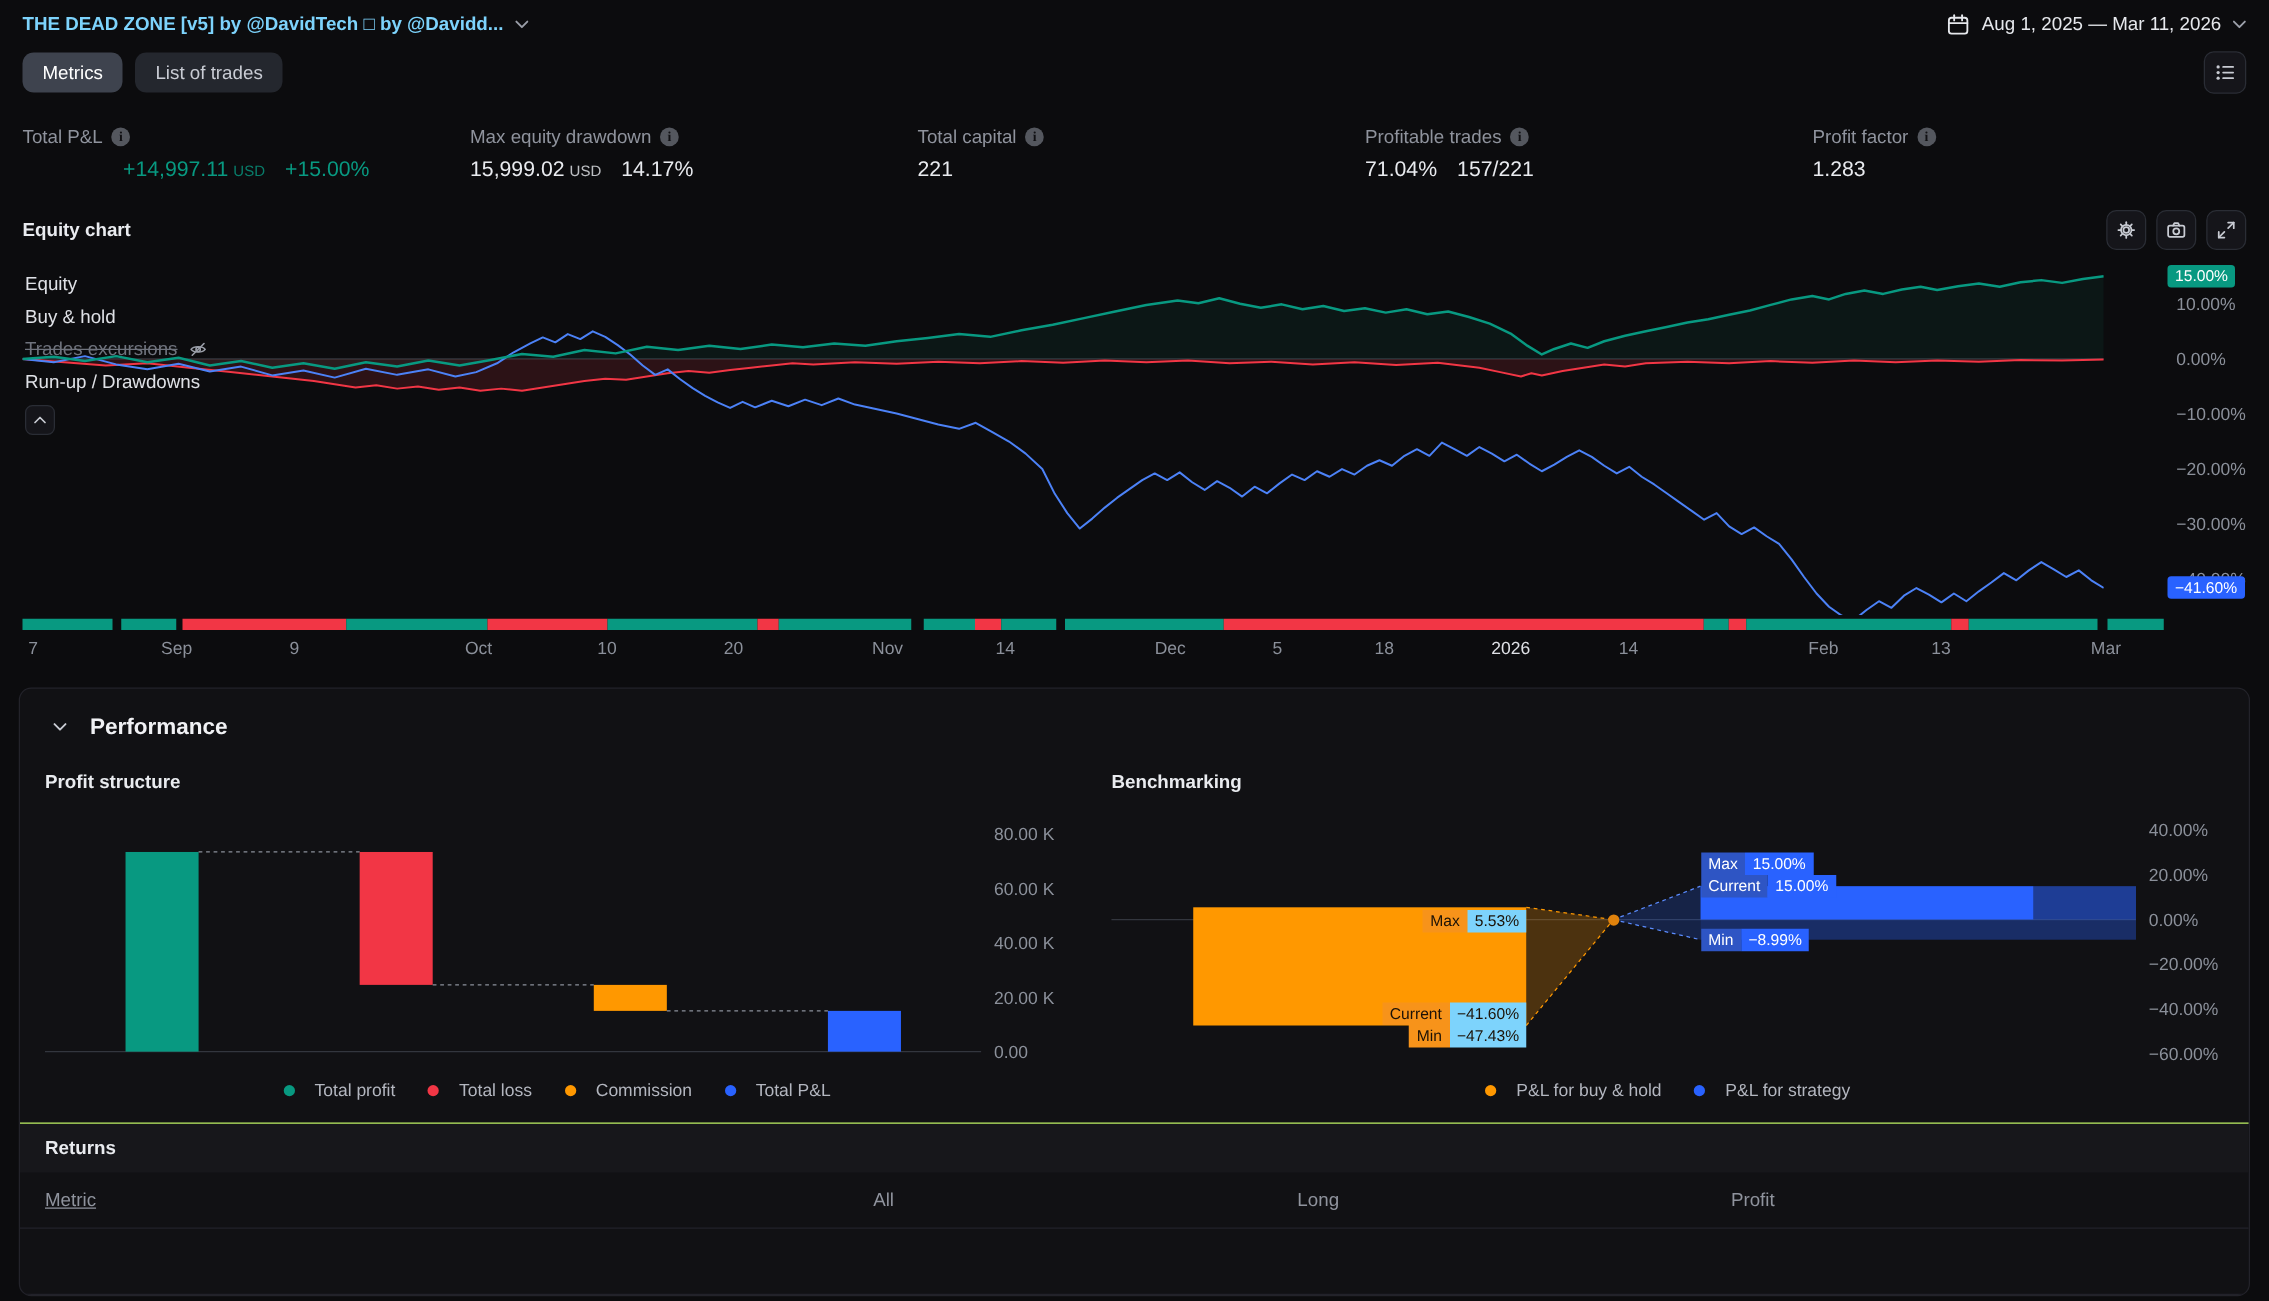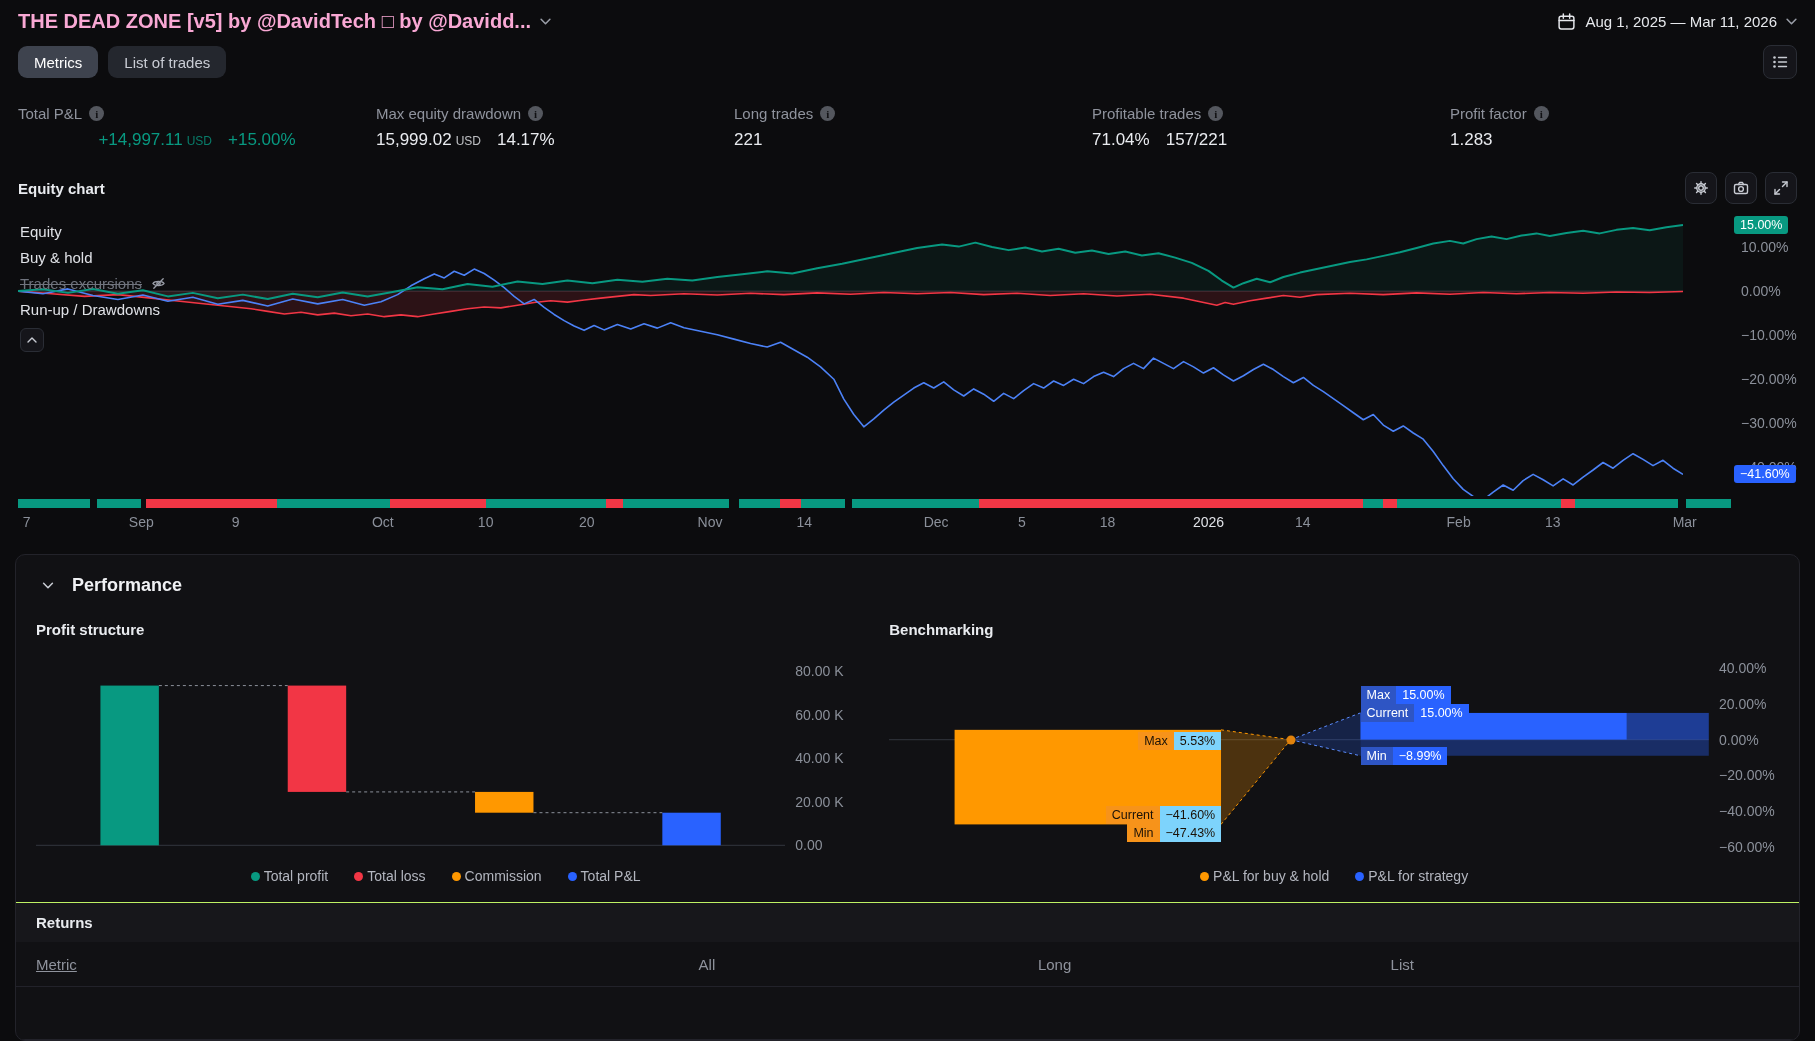--- a/index.html
+++ b/index.html
@@ -8,21 +8,21 @@
     background:#0c0c0e;color:#d6d8de;
     font-family:"Liberation Sans","DejaVu Sans",sans-serif;
     -webkit-font-smoothing:antialiased;
   }
   .icon svg{stroke:currentColor;fill:none;stroke-width:1.4;stroke-linecap:round;stroke-linejoin:round;display:block;}
   .icon .fillme{fill:currentColor;stroke:none;}
 
   
   .topbar{display:flex;justify-content:space-between;align-items:center;padding:10px 18px 4px;}
   .title-group{display:flex;align-items:center;gap:9px;cursor:pointer;}
-  .title{font-size:20px;font-weight:bold;color:#f9a8d4;}
+  .title{font-size:15px;font-weight:bold;color:#7dd3fc;}
   .chev{color:#9a9ea8;}
   .date-group{display:flex;align-items:center;gap:9px;font-size:15px;color:#e6e8ec;cursor:pointer;}
 
   
   .tabsbar{display:flex;align-items:center;gap:10px;padding:8px 18px 6px;}
   .tab{height:32px;padding:0 16px;border:none;border-radius:9px;font-size:15px;cursor:pointer;
        background:#24272e;color:#c9ccd4;font-family:inherit;}
   .tab.active{background:#3e434e;color:#ffffff;}
   .iconbtn{width:34px;height:34px;border:1px solid #2a2d35;border-radius:8px;background:#15151a;
        display:flex;align-items:center;justify-content:center;color:#c8cbd3;cursor:pointer;padding:0;}
@@ -73,21 +73,21 @@
   .card-title{font-size:18px;font-weight:bold;color:#f0f1f4;}
   .collapse-btn.plain{position:static;border:none;background:transparent;}
   .charts-row{display:flex;gap:34px;padding:14px 20px 0;}
   .panel.left{width:47%;}
   .panel.right{flex:1;}
   .panel-title{font-size:15px;font-weight:bold;color:#e9ebef;margin-bottom:16px;}
   .chart-row{display:flex;height:200px;}
   .plot{flex:1;position:relative;}
   .axis{width:70px;position:relative;}
   .legend{display:flex;justify-content:center;align-items:center;gap:26px;margin:14px 0 18px;}
-  .legend .li{display:flex;align-items:center;gap:4px;font-size:14px;color:#b3b6bf;}
+  .legend .li{display:flex;align-items:center;gap:16px;font-size:14px;color:#b3b6bf;}
   .ldot{width:9px;height:9px;border-radius:50%;}
 
   
   .chip{position:absolute;display:inline-flex;height:18px;line-height:18px;font-size:12.5px;white-space:nowrap;z-index:3;}
   .chip span{padding:0 6px;}
   .chip.orange .chip-k{background:#f7931a;color:#1c1207;}
   .chip.orange .chip-v{background:#7dd3fc;color:#1c1207;}
   .chip.blue .chip-k{background:#2e55c4;color:#fff;}
   .chip.blue .chip-v{background:#2962ff;color:#fff;}
   .bm-dot{position:absolute;width:9px;height:9px;border-radius:50%;background:#e0820c;transform:translate(-50%,-50%);z-index:2;}
@@ -168,21 +168,21 @@
           <span class="info">i</span>
         </div>
       <div class="m-value">
           <span>15,999.02</span>
           <span class="unit">USD</span>
           <span class="sec">14.17%</span>
         </div>
     </div>
     <div class="metric">
       <div class="m-label">
-          <span>Long trades</span>
+          <span>Total capital</span>
           <span class="info">i</span>
         </div>
       <div class="m-value">
           <span>221</span>
         </div>
     </div>
     <div class="metric">
       <div class="m-label">
           <span>Profitable trades</span>
           <span class="info">i</span>
@@ -460,21 +460,21 @@
           </div>
       </div>
     </div>
 
     <div class="returns-head">Returns</div>
 
     <div class="rt-grid t-head">
       <div>Metric</div>
       <div>All</div>
       <div>Long</div>
-      <div>List</div>
+      <div>Profit</div>
       <div></div>
     </div>
     <div class="rt-grid t-row">
 
       <div></div>
         <div></div>
         <div></div>
     </div>
   </div>
 

